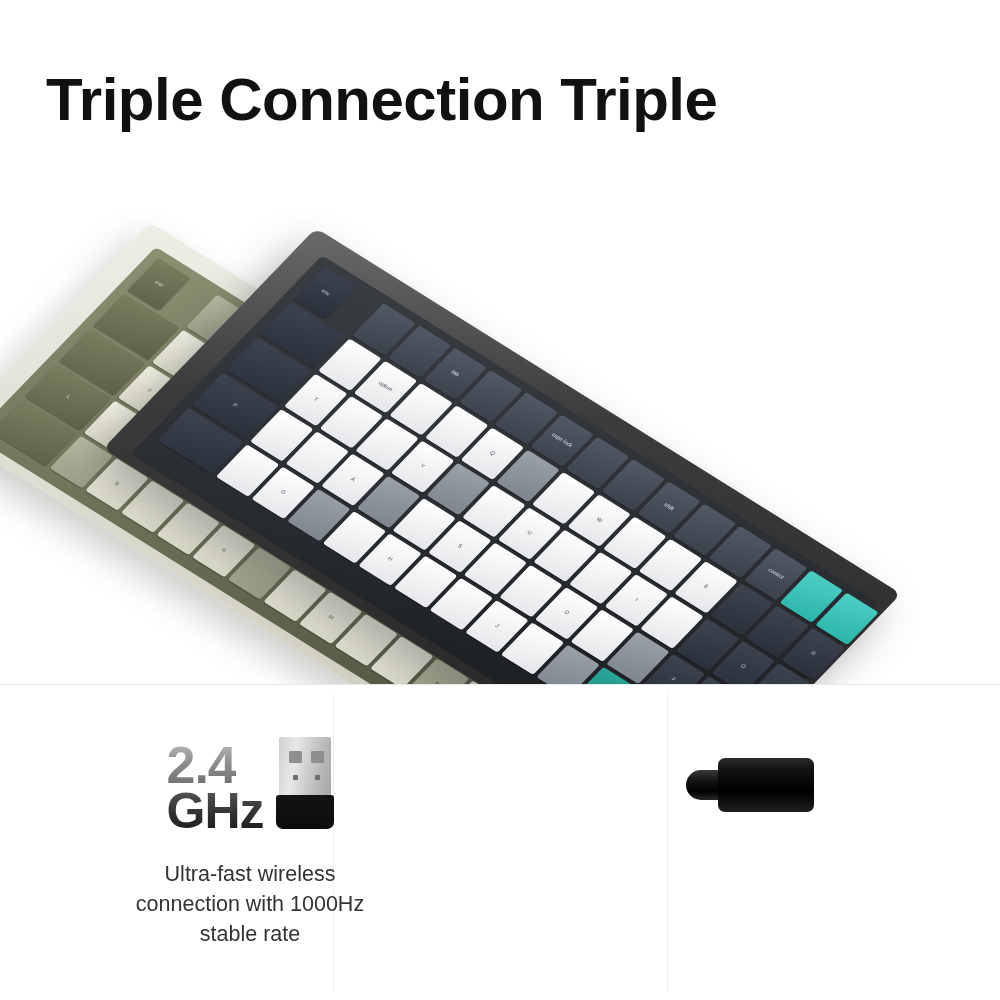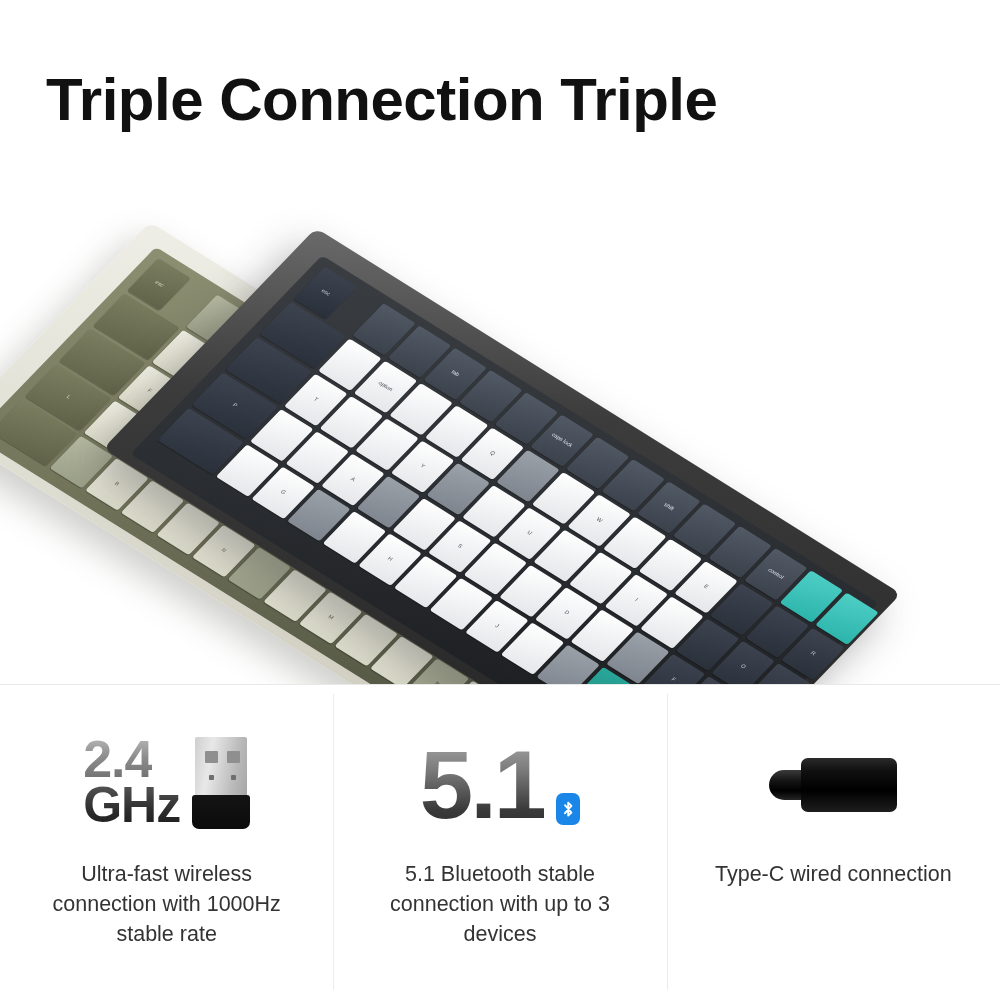--- a/index.html
+++ b/index.html
@@ -130,21 +130,21 @@
     margin-top: 22px;
     width: 280px;
     text-align: center;
     font-size: 21.5px;
     line-height: 30px;
     color: #333333;
     font-weight: normal;
   }
 
   
-  .ghz-wrap { display: flex; align-items: flex-start; gap: 8px; }
+  .ghz-wrap { display: flex; align-items: flex-end; gap: 8px; }
   .ghz-text {
     display: flex; flex-direction: column; align-items: flex-start;
     line-height: .86;
   }
   .ghz-num {
     font-size: 52px; font-weight: bold; letter-spacing: -1px;
     background: linear-gradient(180deg,#b6b6b6 0%,#8d8d8d 45%,#6e6e6e 100%);
     -webkit-background-clip: text; background-clip: text;
     color: transparent; -webkit-text-fill-color: transparent;
   }
@@ -395,38 +395,24 @@
               <div class="dongle-dot d1"></div>
               <div class="dongle-dot d2"></div>
             </div>
             <div class="dongle-body"></div>
           </div>
         </div>
       </div>
       <p class="feature-caption">Ultra-fast wireless connection with 1000Hz stable rate</p>
     </div>
 
-    <div class="feature">
-      <div class="feature-icon">
-        <div class="bt-wrap">
-          <span class="bt-num">5.1</span>
-          <span class="bt-badge">
-            <svg width="13" height="19" viewBox="0 0 13 19" aria-hidden="true">
-              <path d="M3 5.2 L9.4 12.6 L6.2 15.6 L6.2 2.6 L9.4 5.8 L3 13.2" fill="none" stroke="#ffffff" stroke-width="1.9" stroke-linecap="round" stroke-linejoin="round"></path>
-            </svg>
-          </span>
-        </div>
-      </div>
-      <p class="feature-caption">5.1 Bluetooth stable connection with up to 3 devices</p>
-    </div>
 
     <div class="feature">
       <div class="feature-icon">
         <div class="usbc">
           <div class="usbc-tip"></div>
           <div class="usbc-body"></div>
         </div>
       </div>
-      <p class="feature-caption">Type-C wired connection</p>
     </div>
 
   </div>
 </div>
 
 </body></html>

